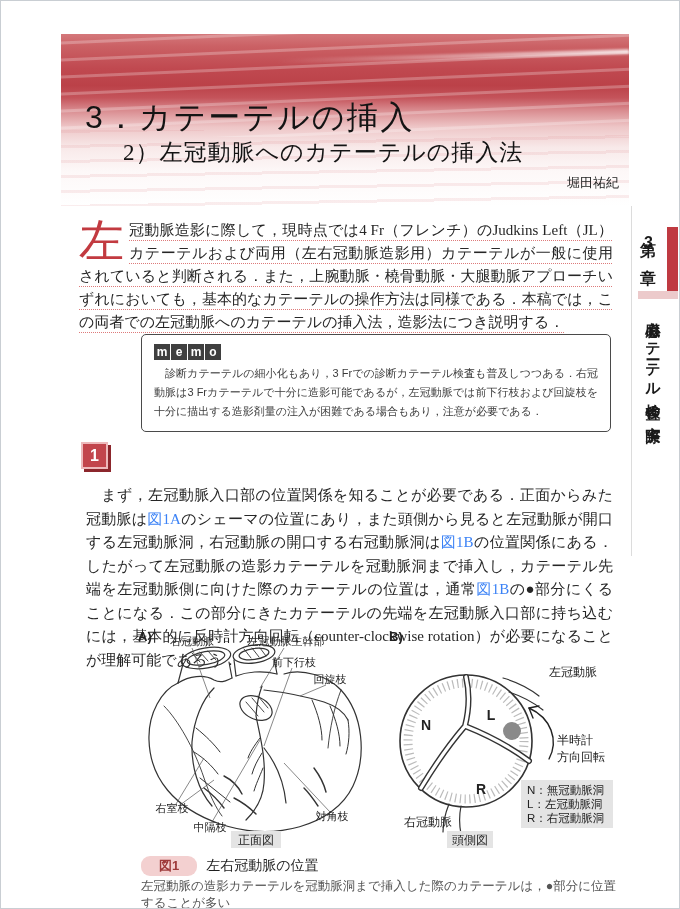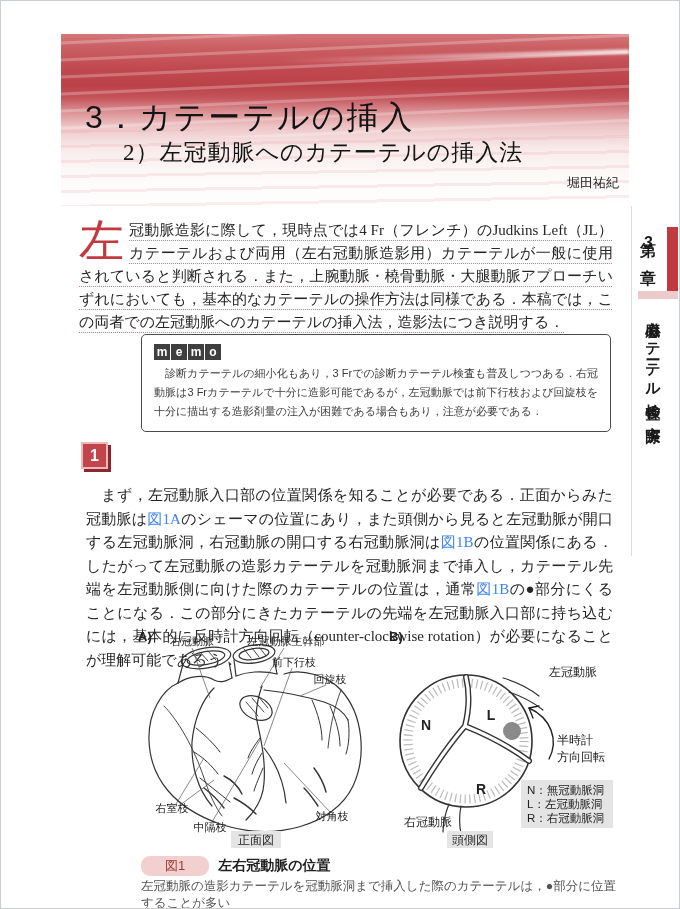--- a/index.html
+++ b/index.html
@@ -69,23 +69,23 @@
   .sec-para{position:absolute;left:85px;top:483px;width:527px;
     font-family:"Liberation Serif","DejaVu Serif",serif;font-size:15px;line-height:23.5px;
     text-align:justify;color:#262626;}
   .ref-red{color:#3b82f6;}
 
   
   .fig-a{position:absolute;left:133px;top:627px;}
   .fig-b{position:absolute;left:380px;top:627px;}
   svg text{font-family:"Liberation Sans","DejaVu Sans",sans-serif;fill:#222;}
   .fig-caption{position:absolute;left:140px;top:855px;display:flex;align-items:center;gap:9px;}
-  .cap-tag{background:#f3d0d0;color:#9e3a3a;font-size:13px;font-weight:normal;
-    padding:1px 24px;border-radius:9px;}
-  .cap-title{font-size:14px;font-weight:bold;color:#1f1f1f;}
+  .cap-tag{background:#f3d0d0;color:#9e3a3a;font-size:13px;font-weight:bold;
+    padding:1px 18px;border-radius:9px;}
+  .cap-title{font-size:14px;font-weight:normal;color:#1f1f1f;}
   .cap-note{position:absolute;left:140px;top:877px;width:480px;font-size:12.5px;color:#555;}
 </style>
 </head>
 <body>
 
 <div class="page">
 
   <div class="banner">
     <div class="streaks1"></div>
     <div class="streaks2"></div>

